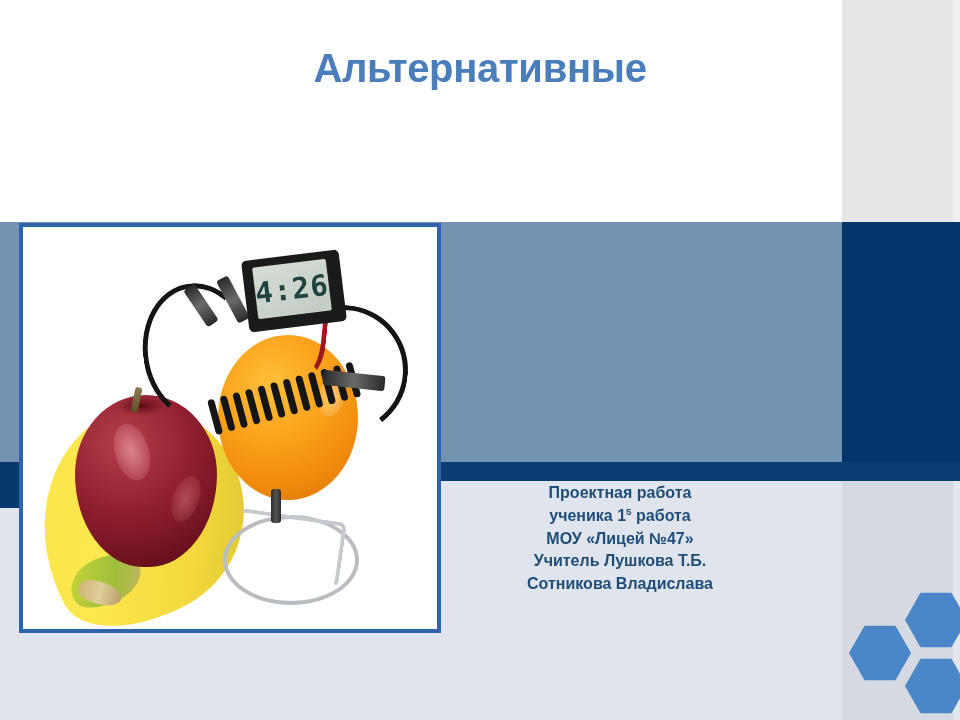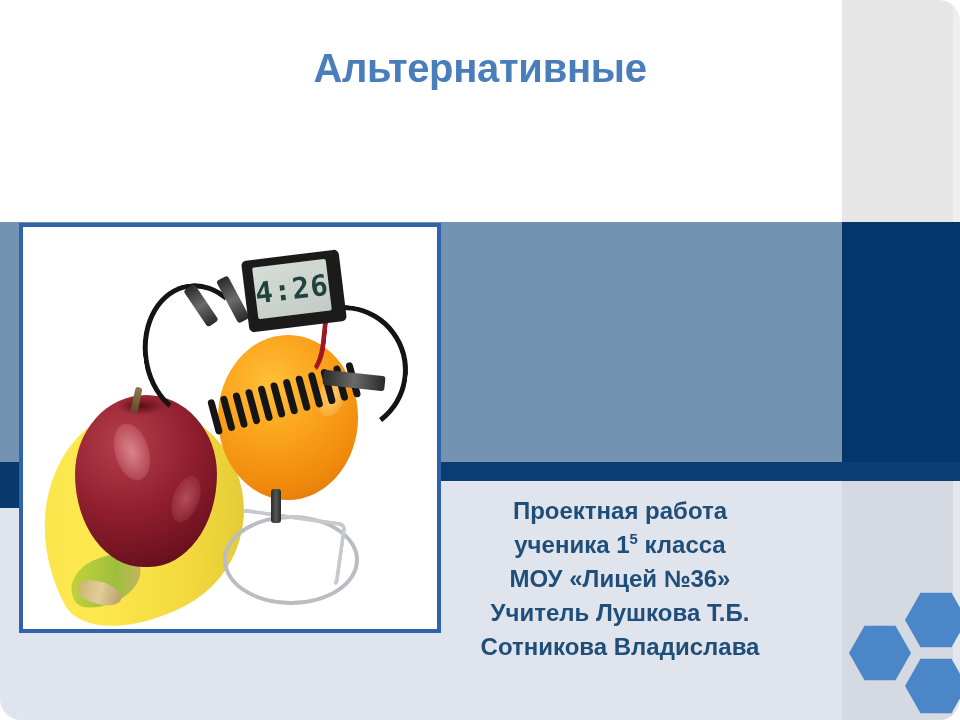--- a/index.html
+++ b/index.html
@@ -7,21 +7,20 @@
     padding: 0;
     background: #ffffff;
   }
   #slide {
     position: relative;
     width: 960px;
     height: 720px;
     overflow: hidden;
     background: #ffffff;
     font-family: "Liberation Sans", "DejaVu Sans", sans-serif;
-    border-radius: 21px;
   }
 
   
   .bg-white-top {
     position: absolute;
     left: 0; top: 0;
     width: 960px; height: 222px;
     background: #ffffff;
   }
   .bg-gray-top-strip {
@@ -308,24 +307,23 @@
     transform: rotate(8deg);
   }
 
   
   .subtitle {
     position: absolute;
     left: 420px; top: 482px;
     width: 400px;
     text-align: center;
     color: #1f4e79;
-    font-size: 24px;
+    font-size: 16px;
     font-weight: bold;
     line-height: 1.42;
-    margin-top: 12px;
   }
   .subtitle .ln { display: block; white-space: nowrap; }
   .subtitle sup { font-size: 0.62em; vertical-align: super; }
 
   
   .hex {
     position: absolute;
     background: #4a86c8;
     clip-path: polygon(25% 3%, 75% 3%, 100% 50%, 75% 97%, 25% 97%, 0% 50%);
   }
@@ -403,22 +401,22 @@
       <div class="clock-body"></div>
       <div class="clock-screen">
         <span class="clock-digits">4:26</span>
       </div>
 
     </div>
   </div>
 
   <div class="subtitle">
     <span class="ln">Проектная работа</span>
-    <span class="ln"><span>ученика 1</span><sup>5</sup><span> класса</span></span>
-    <span class="ln">МОУ «Лицей №36»</span>
+    <span class="ln"><span>ученика 1</span><sup>5</sup><span> работа</span></span>
+    <span class="ln">МОУ «Лицей №47»</span>
     <span class="ln">Учитель Лушкова Т.Б.</span>
     <span class="ln">Сотникова Владислава</span>
   </div>
 
   <div class="hex hex-left"></div>
   <div class="hex hex-upper"></div>
   <div class="hex hex-lower"></div>
 
 </div>
 

